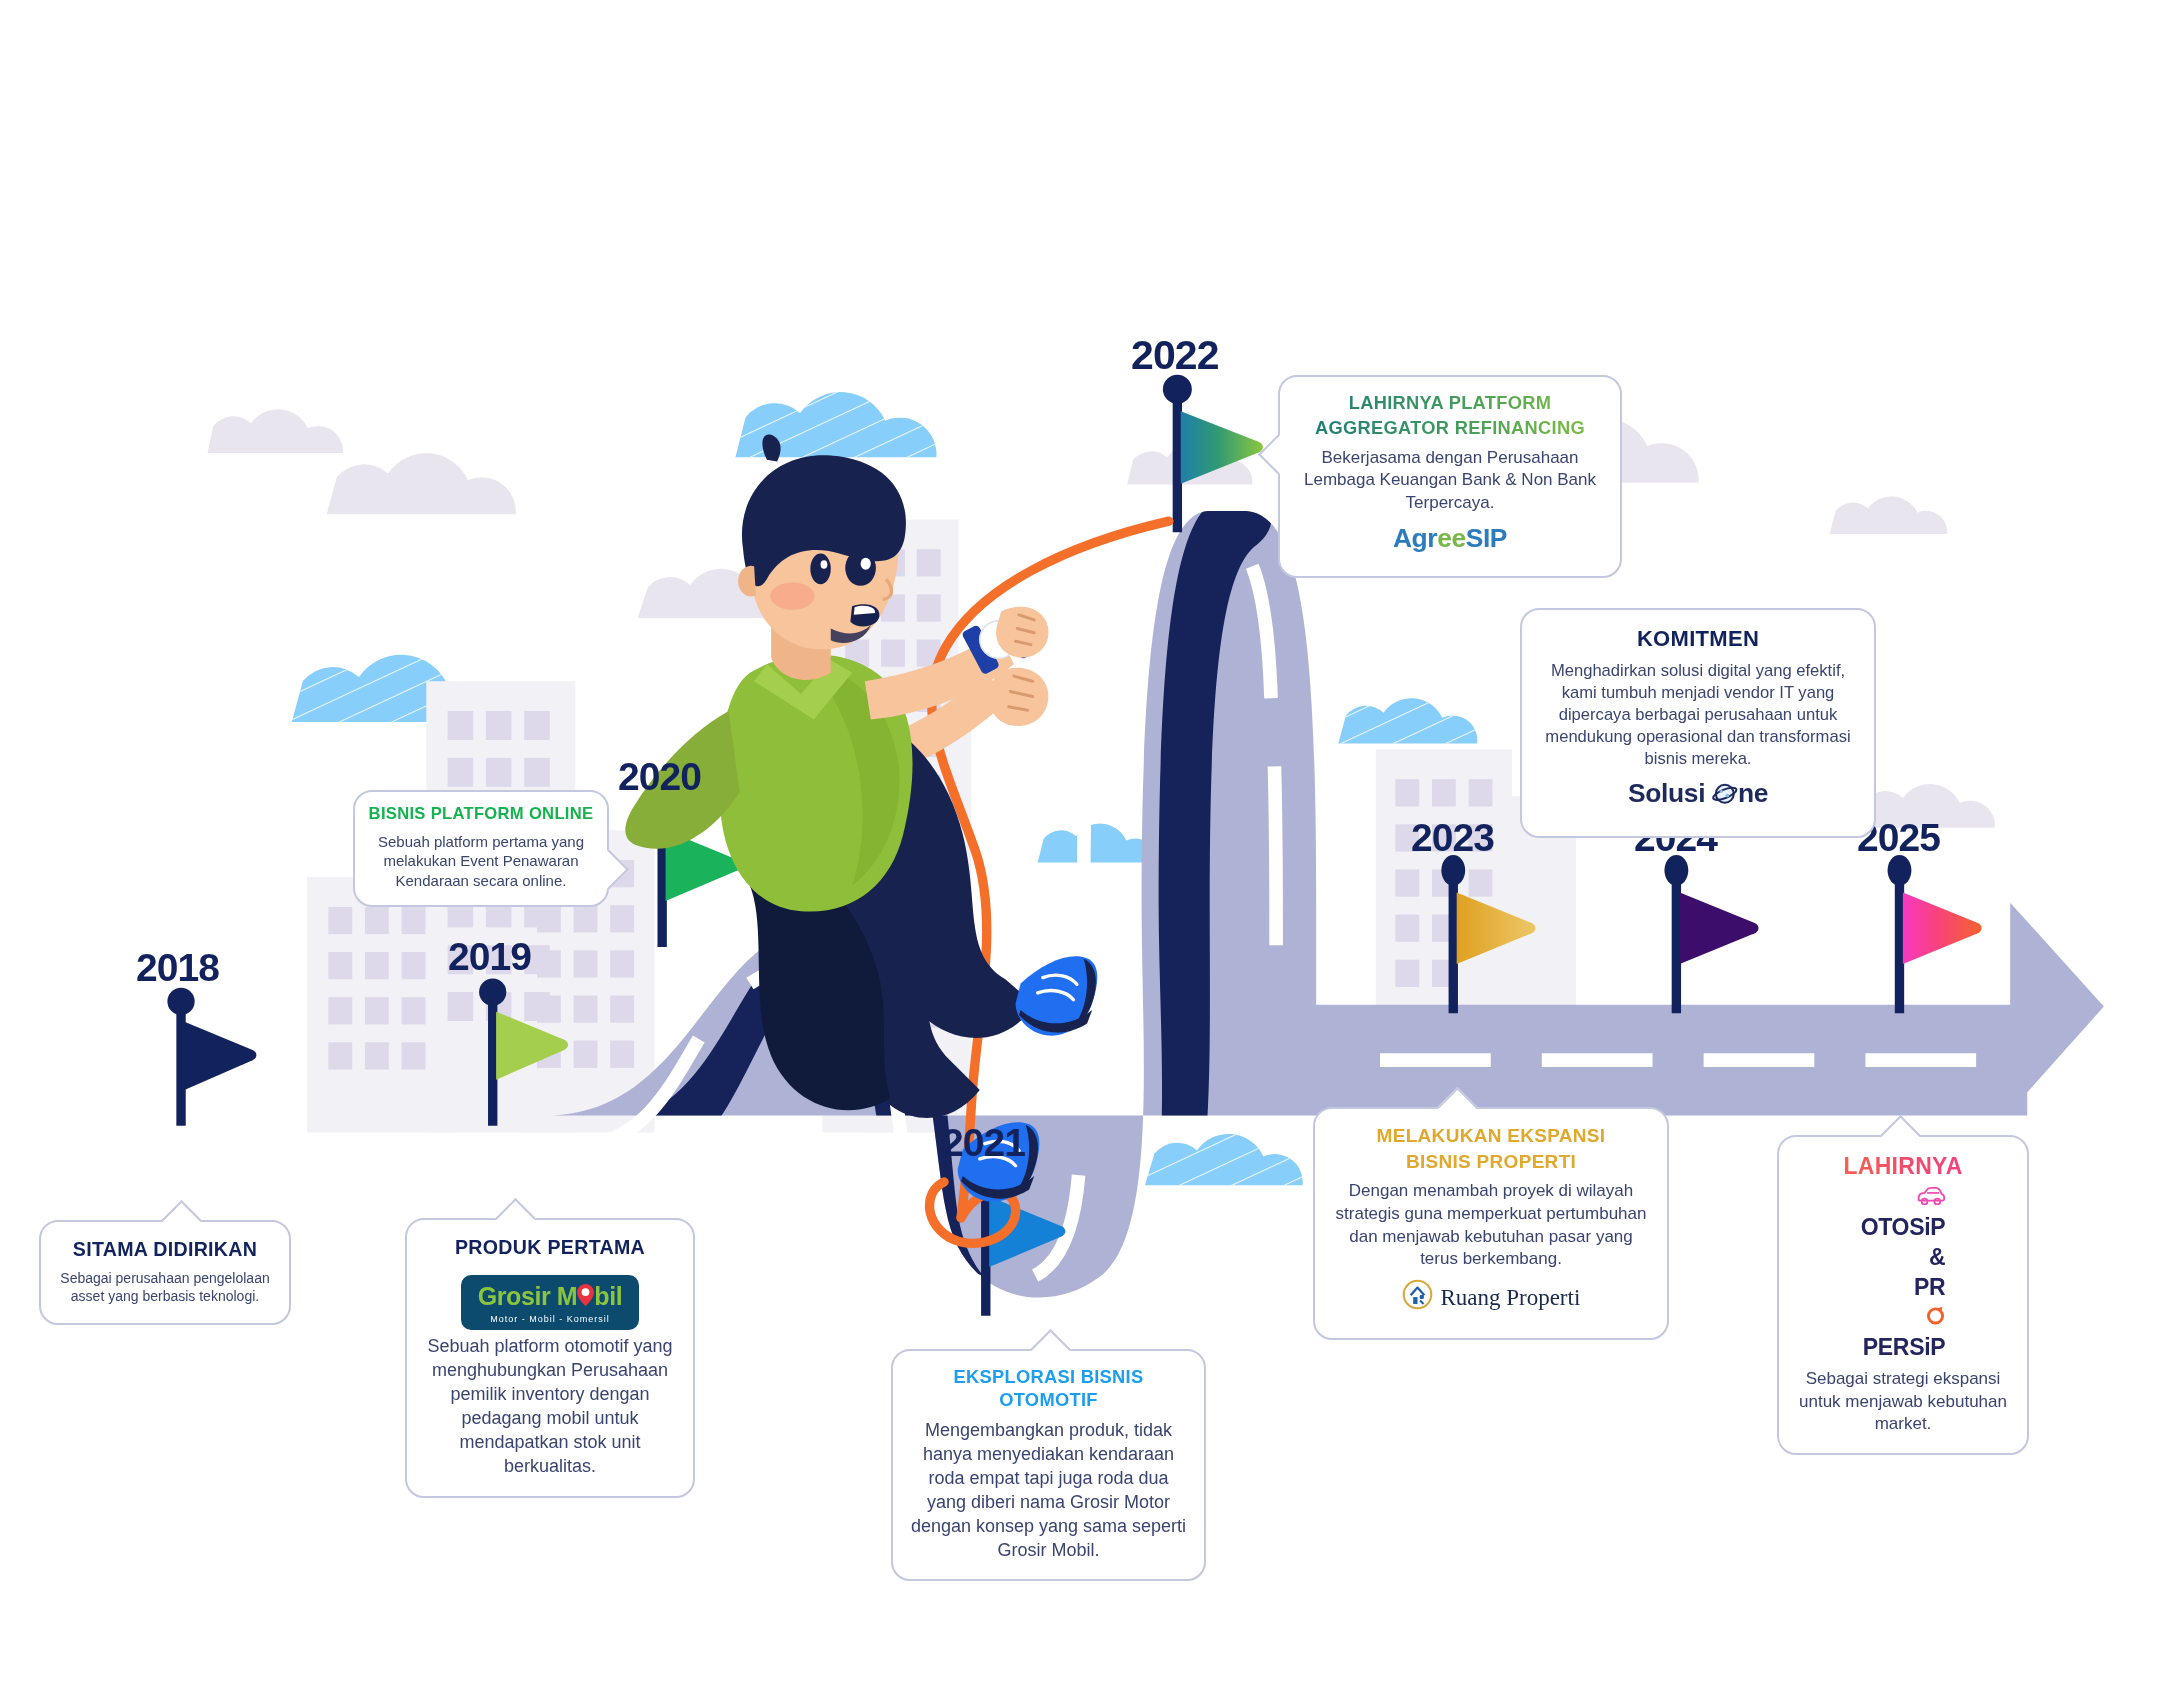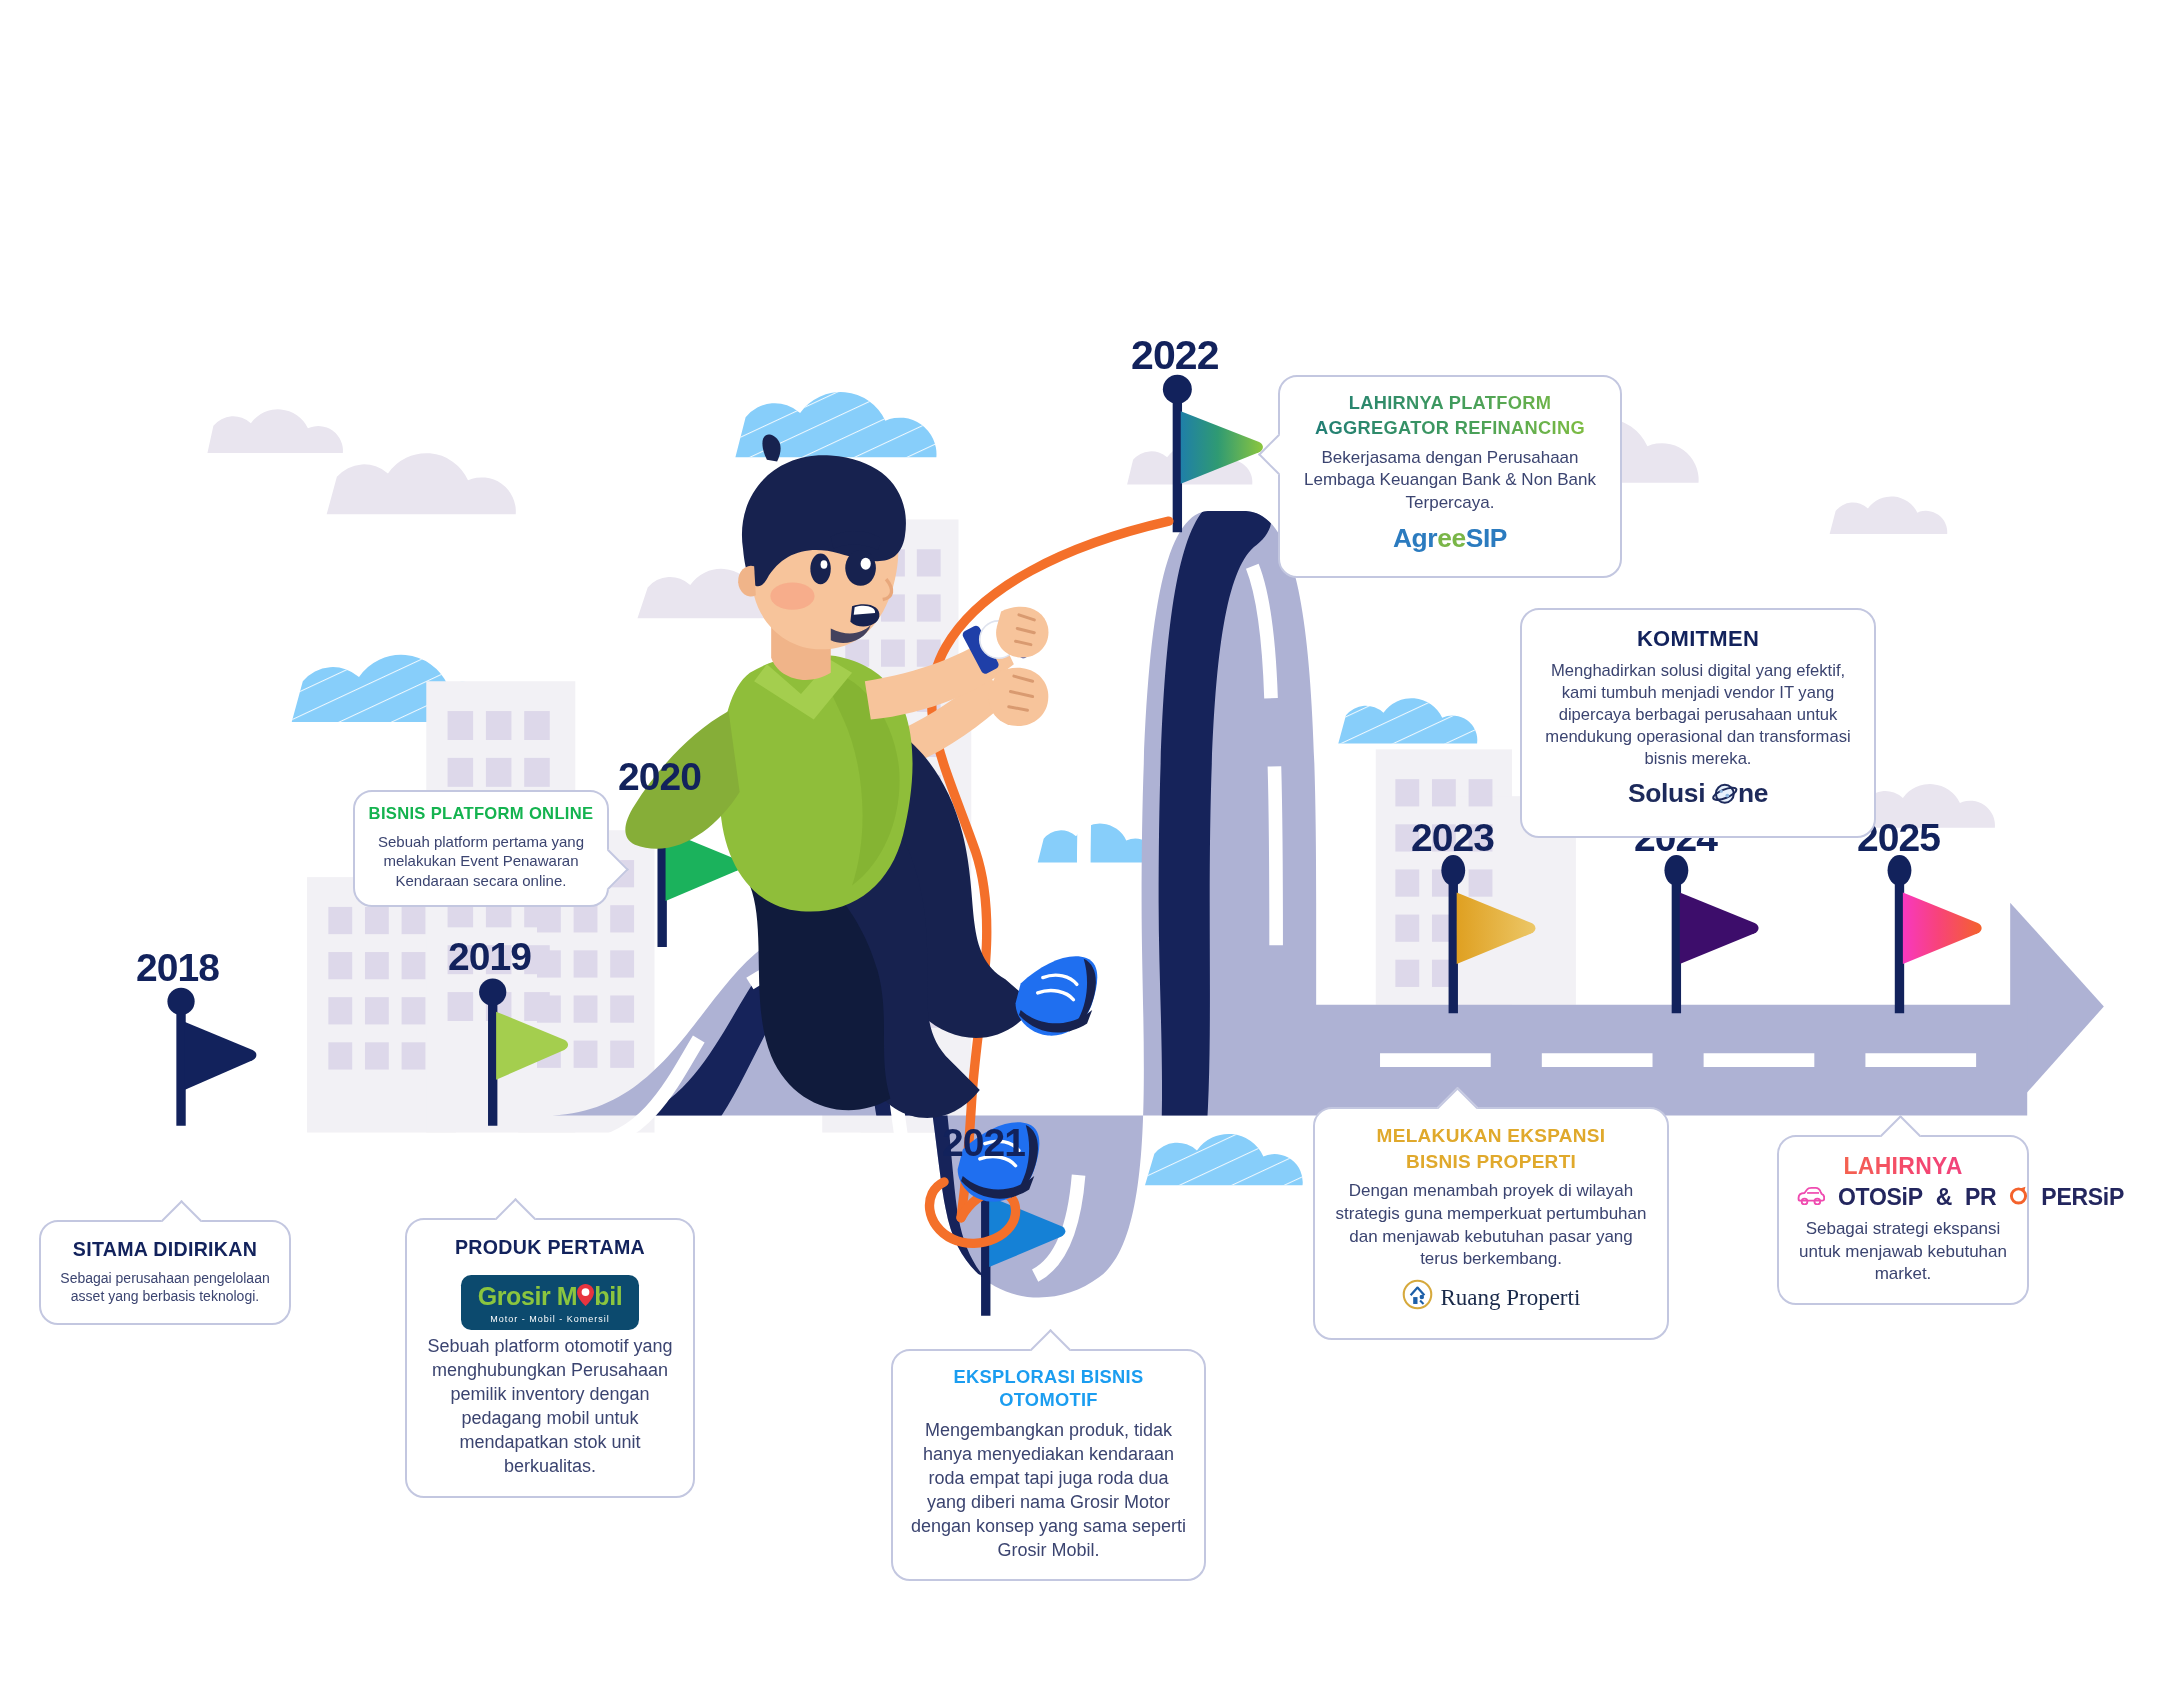--- a/index.html
+++ b/index.html
@@ -79,21 +79,21 @@
 
   .logo-solusi { font-size: 26.4px; font-weight: bold; color: #1d2a5b; white-space: nowrap; letter-spacing: -0.3px; }
 
   .logo-ruang {
     display: inline-flex; align-items: center; gap: 7.7px;
     font-family: "Liberation Serif", serif; font-size: 23px; color: #1a2a4a;
     white-space: nowrap;
   }
 
   .logo-otosip { font-size: 23px; font-weight: bold; color: #23265e; white-space: nowrap; letter-spacing: -0.3px;
-                 display:inline-flex; align-items:center; gap:13px; }
+                 display:inline-flex; align-items:flex-end; gap:3px;flex-direction:column; }
 
   .grad-text {
     background: linear-gradient(90deg,#f4733a 0%,#f4486e 55%,#ef3d8a 100%);
     -webkit-background-clip: text; background-clip: text; color: transparent;
   }
   .grad-text-green {
     background: linear-gradient(90deg,#1d7a78 0%,#3f9a5e 50%,#86c13e 100%);
     -webkit-background-clip: text; background-clip: text; color: transparent;
   }
 </style>

